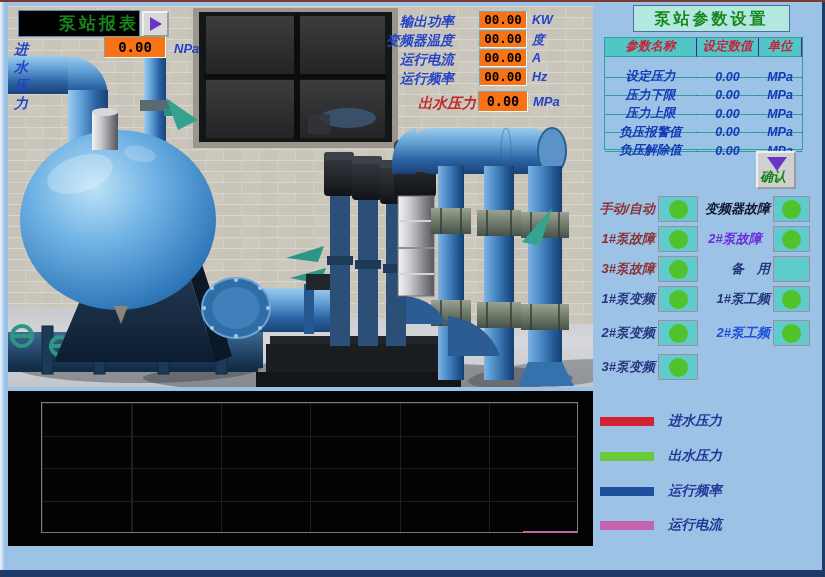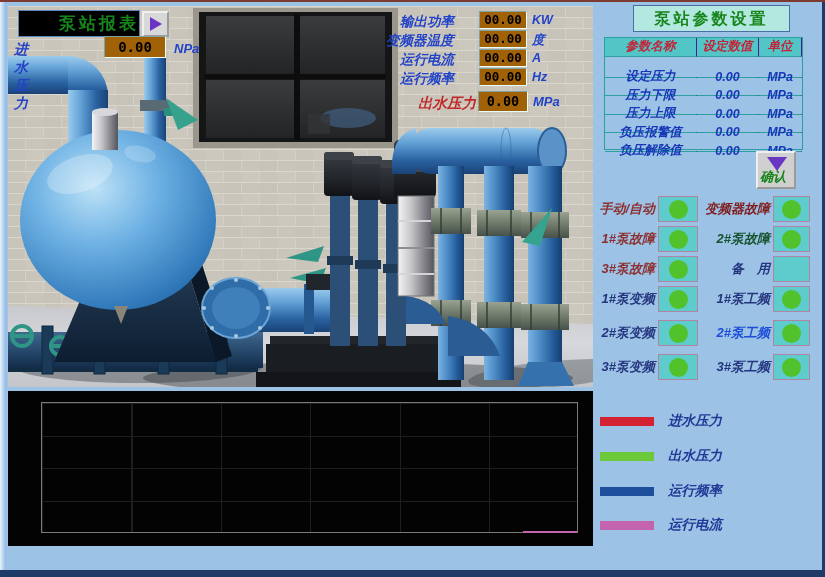--- a/index.html
+++ b/index.html
@@ -20,21 +20,21 @@
         background-image:
           repeating-linear-gradient(to right,#1e1e1e 0 1px,transparent 1px 89.5px),
           repeating-linear-gradient(to bottom,#1e1e1e 0 1px,transparent 1px 32.75px);}
   #zero-trace{position:absolute;right:0;bottom:-1px;width:54px;height:2px;background:#c464ae;}
 
   
   .hmi{font-weight:bold;font-style:italic;}
   .lbl-blue{color:#2243c8;}
   .lbl-red{color:#c22a2a;}
   .green-btn-text{color:#17851b;font-style:normal;}
-  .val{background:#a16207;border:1px solid #7fa3a0;border-bottom-color:#eafffb;border-right-color:#eafffb;
+  .val{background:#f97316;border:1px solid #7fa3a0;border-bottom-color:#eafffb;border-right-color:#eafffb;
        color:#000;font-family:"DejaVu Sans Mono",monospace;font-weight:bold;text-align:center;
        box-sizing:border-box;}
 
   
   #report-btn{position:absolute;left:18px;top:10px;width:122px;height:27px;background:#000000;
       border:1px solid #5a86b8;box-sizing:border-box;text-align:right;line-height:25px;
       font-size:17px;letter-spacing:3px;cursor:pointer;}
   #play-btn{position:absolute;left:142px;top:11px;width:27px;height:26px;background:#d8d8d8;
       border:2px outset #f0f0f0;box-sizing:border-box;cursor:pointer;}
   #play-btn .tri{position:absolute;left:6px;top:4px;width:0;height:0;
@@ -408,35 +408,35 @@
   </div>
 
   <div class="st-row" style="top:196px">
     <div class="st-cell st-c1">
       <span class="st-label" style="color: rgb(140, 48, 48);">手动/自动</span>
       <span class="st-box">
           <span class="st-lamp"></span>
         </span>
     </div>
     <div class="st-cell st-c2">
-      <span class="st-label" style="color: #7f1d1d; font-style: italic;">变频器故障</span>
+      <span class="st-label" style="color: #0f172a; font-style: italic;">变频器故障</span>
       <span class="st-box">
           <span class="st-lamp"></span>
         </span>
     </div>
   </div>
   <div class="st-row" style="top:226px">
     <div class="st-cell st-c1">
       <span class="st-label" style="color: rgb(140, 48, 48);">1#泵故障</span>
       <span class="st-box">
           <span class="st-lamp"></span>
         </span>
     </div>
     <div class="st-cell st-c2">
-      <span class="st-label" style="color: #14532d;">2#泵故障</span>
+      <span class="st-label" style="color: #6d28d9; text-align: center;">2#泵故障</span>
       <span class="st-box">
           <span class="st-lamp"></span>
         </span>
     </div>
   </div>
   <div class="st-row" style="top:256px">
     <div class="st-cell st-c1">
       <span class="st-label" style="color: rgb(140, 48, 48);">3#泵故障</span>
       <span class="st-box">
           <span class="st-lamp"></span>
@@ -471,26 +471,20 @@
     <div class="st-cell st-c2">
       <span class="st-label" style="color: #1d4ed8;">2#泵工频</span>
       <span class="st-box">
           <span class="st-lamp"></span>
         </span>
     </div>
   </div>
   <div class="st-row" style="top:354px">
     <div class="st-cell st-c1">
       <span class="st-label" style="color: rgb(37, 53, 126);">3#泵变频</span>
-      <span class="st-box">
-          <span class="st-lamp"></span>
-        </span>
-    </div>
-    <div class="st-cell st-c2">
-      <span class="st-label" style="color: rgb(37, 53, 126);">3#泵工频</span>
       <span class="st-box">
           <span class="st-lamp"></span>
         </span>
     </div>
   </div>
 
   <div class="lg-row" style="top:411px">
     <span class="lg-bar" style="background: rgb(212, 34, 51);"></span>
     <span class="lg-label">进水压力</span>
   </div>

